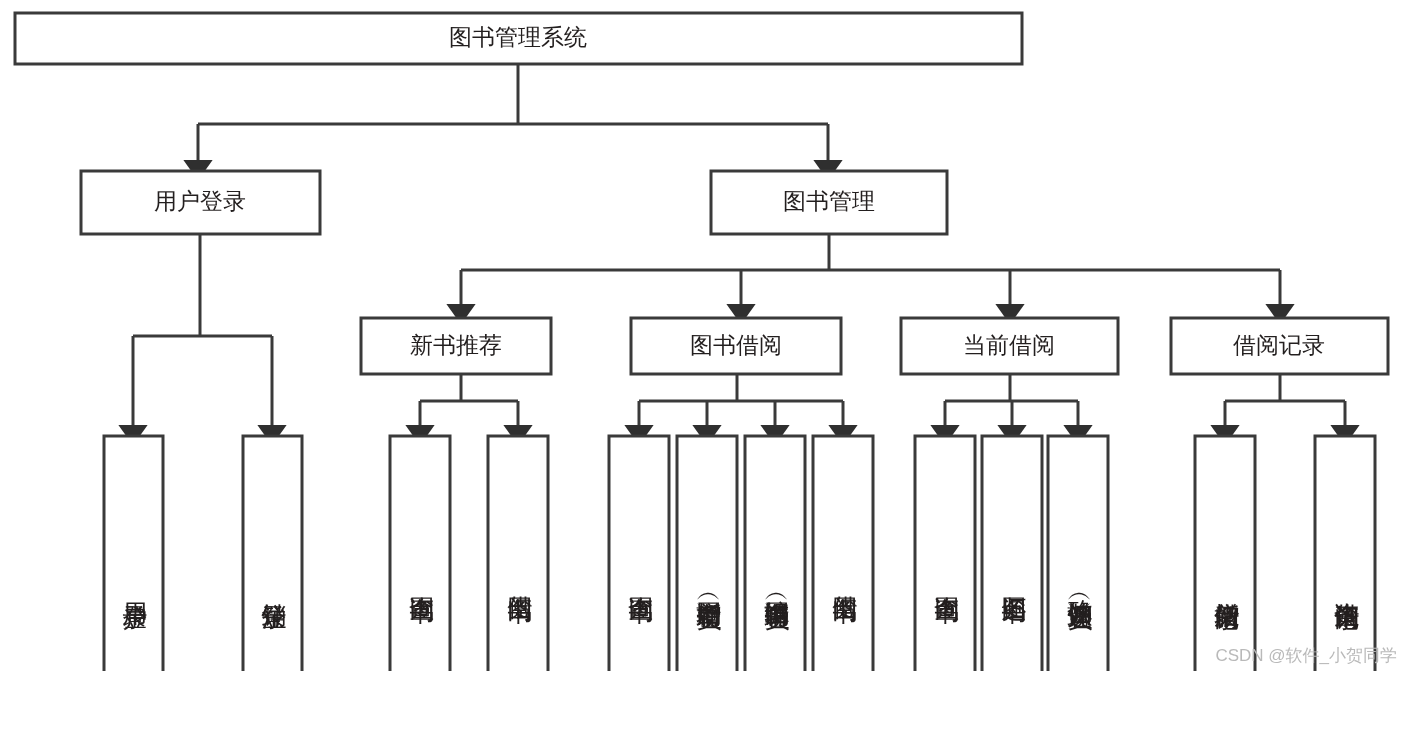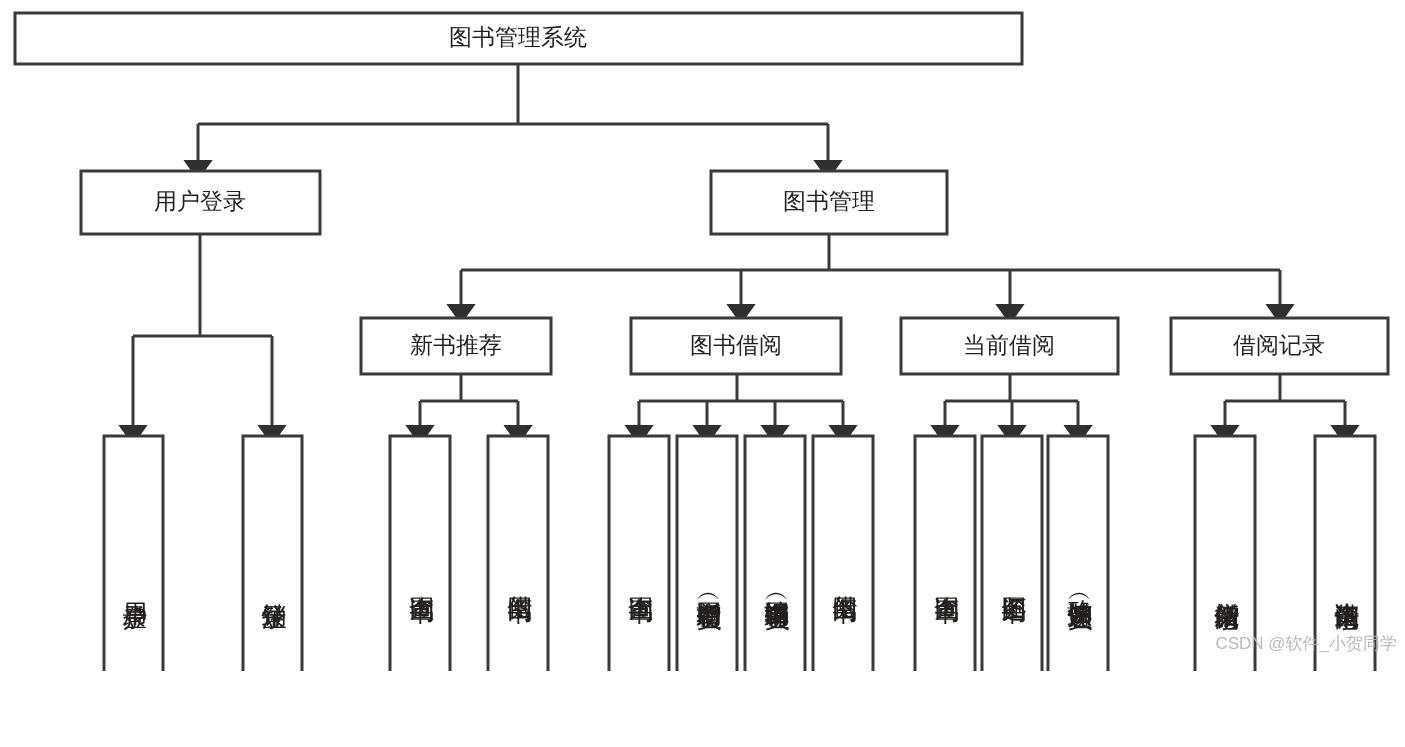--- a/index.html
+++ b/index.html
@@ -5,21 +5,21 @@
   html,body{margin:0;padding:0;background:#ffffff;}
   body{font-family:"Liberation Sans","DejaVu Sans",sans-serif;}
   #stage{position:relative;width:1405px;height:671px;background:#ffffff;overflow:hidden;}
   svg#diagram{position:absolute;left:0;top:0;width:1405px;height:747px;display:block;}
   .node-rect{fill:#ffffff;stroke:#3a3a3a;stroke-width:3;}
   .edge{stroke:#3a3a3a;stroke-width:3;fill:none;}
   .arrow-head{fill:#2f2f2f;stroke:none;}
   .node-label{fill:#231f1f;font-family:"Liberation Sans","DejaVu Sans",sans-serif;dominant-baseline:middle;}
   .node-label.horiz{font-size:23px;text-anchor:middle;}
   .node-label.vert{font-size:25px;text-anchor:middle;writing-mode:vertical-rl;dominant-baseline:middle;letter-spacing:1px;}
-  .watermark{position:absolute;right:8px;bottom:16px;color:#b9b9b9;font-size:17px;
+  .watermark{position:absolute;right:8px;bottom:4px;color:#b9b9b9;font-size:17px;
              font-family:"Liberation Sans","DejaVu Sans",sans-serif;white-space:nowrap;}
 </style>
 </head>
 <body>
 
 <div id="stage">
 
   <svg id="diagram" viewBox="0 0 1405 747">
     <defs>
       <marker id="arr" markerWidth="12" markerHeight="12" refX="1.5" refY="5" orient="auto" markerUnits="strokeWidth">

